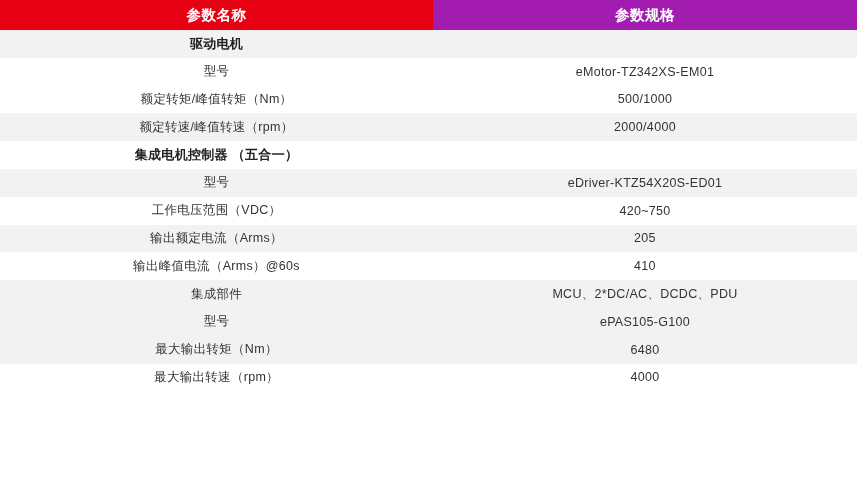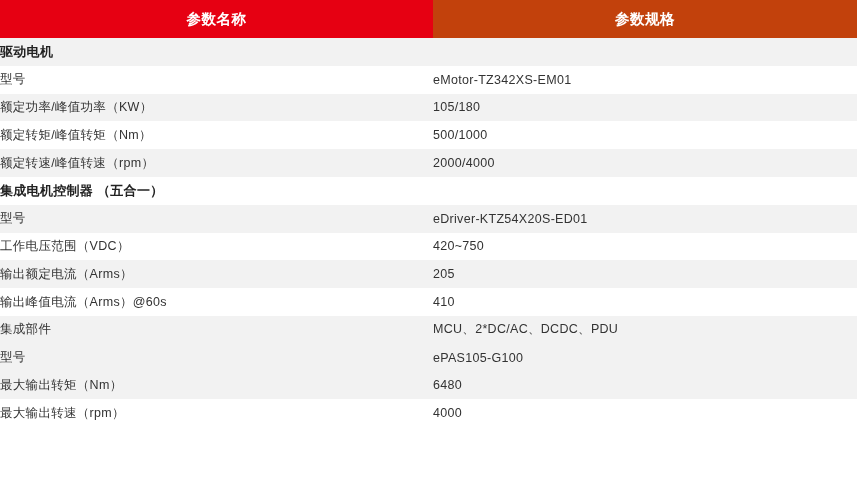--- a/index.html
+++ b/index.html
@@ -15,37 +15,37 @@
   }
   .spec-table {
     width: 857px;
     border-collapse: collapse;
     table-layout: fixed;
   }
   .spec-table col.col-name { width: 433px; }
   .spec-table col.col-value { width: 424px; }
 
   .spec-table th {
-    height: 38px;
+    height: 30px;
     font-size: 14.5px;
     font-weight: bold;
     color: #ffffff;
     text-align: center;
     vertical-align: middle;
     padding: 0;
     letter-spacing: 0.5px;
   }
   th.header-name { background: #e60012; }
   th.header-value { background: #ef8a86; }
 
   .spec-table td {
     height: 27.8px;
     font-size: 12.5px;
     color: #333333;
-    text-align: left;
+    text-align: center;
     vertical-align: middle;
     padding: 0;
     letter-spacing: 0.3px;
   }
   tr.row-light td { background: #ffffff; }
   tr.row-dark td { background: #f2f2f2; }
 
   tr.section td {
     font-weight: bold;
     color: #222222;
@@ -58,35 +58,31 @@
 <body>
 
 <table class="spec-table">
   <colgroup>
     <col class="col-name">
     <col class="col-value">
   </colgroup>
   <thead>
     <tr>
       <th class="header-name" style="background: rgb(230, 0, 18);">参数名称</th>
-      <th class="header-value" style="background: #c2410c;">参数规格</th>
+      <th class="header-value" style="background: #a21caf;">参数规格</th>
     </tr>
   </thead>
   <tbody id="table-body">
       <tr class="row-dark section">
         <td class="cell-name">驱动电机</td>
         <td class="cell-value"></td>
       </tr>
       <tr class="row-light">
         <td class="cell-name">型号</td>
         <td class="cell-value">eMotor-TZ342XS-EM01</td>
-      </tr>
-      <tr class="row-dark">
-        <td class="cell-name">额定功率/峰值功率（KW）</td>
-        <td class="cell-value">105/180</td>
       </tr>
       <tr class="row-light">
         <td class="cell-name">额定转矩/峰值转矩（Nm）</td>
         <td class="cell-value">500/1000</td>
       </tr>
       <tr class="row-dark">
         <td class="cell-name">额定转速/峰值转速（rpm）</td>
         <td class="cell-value">2000/4000</td>
       </tr>
       <tr class="row-light section">

